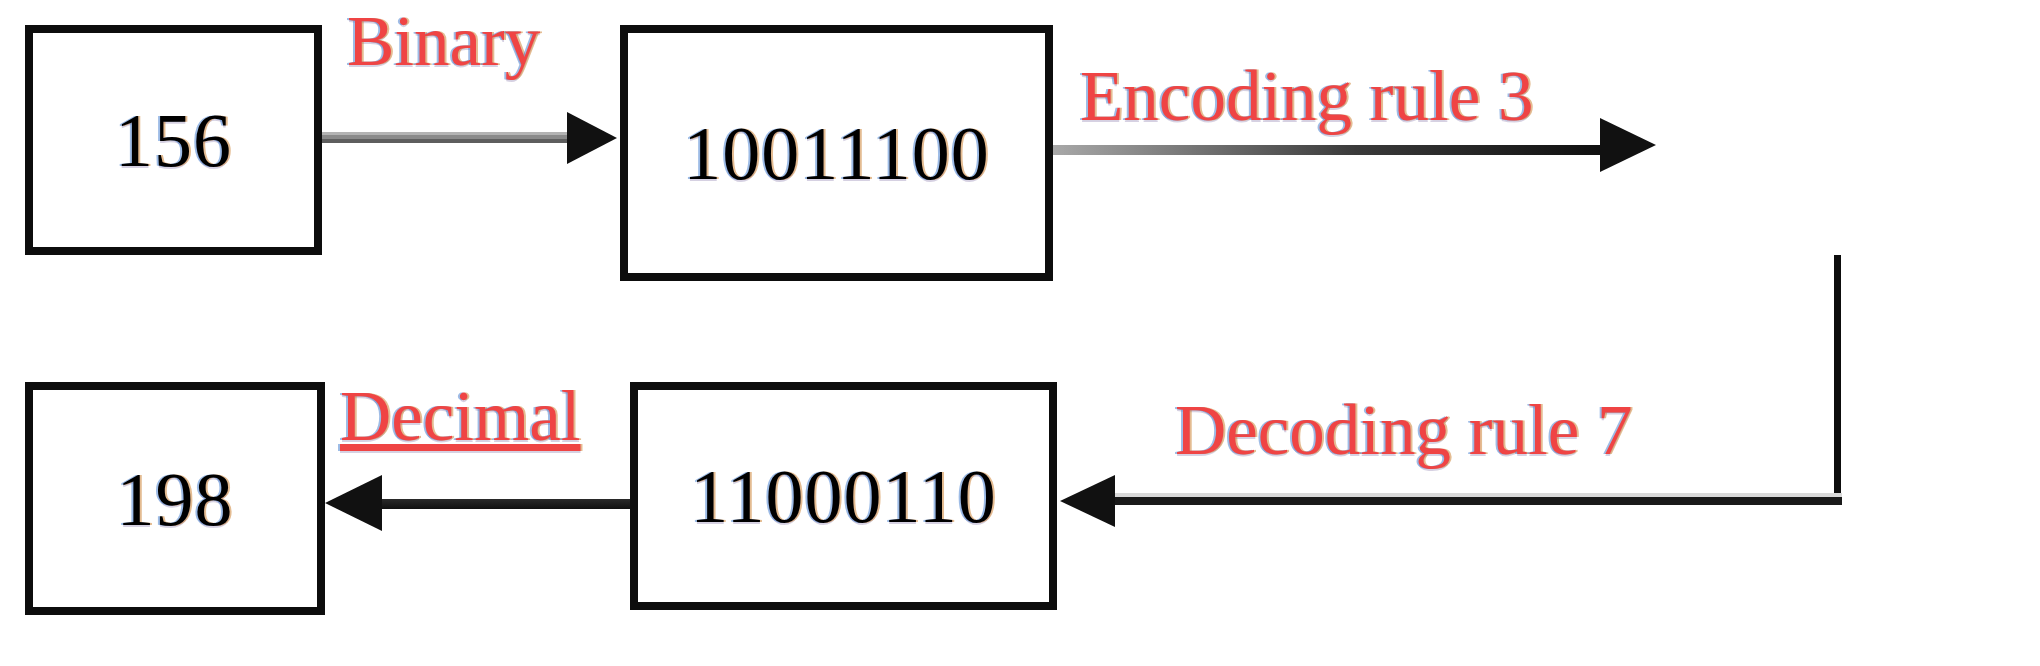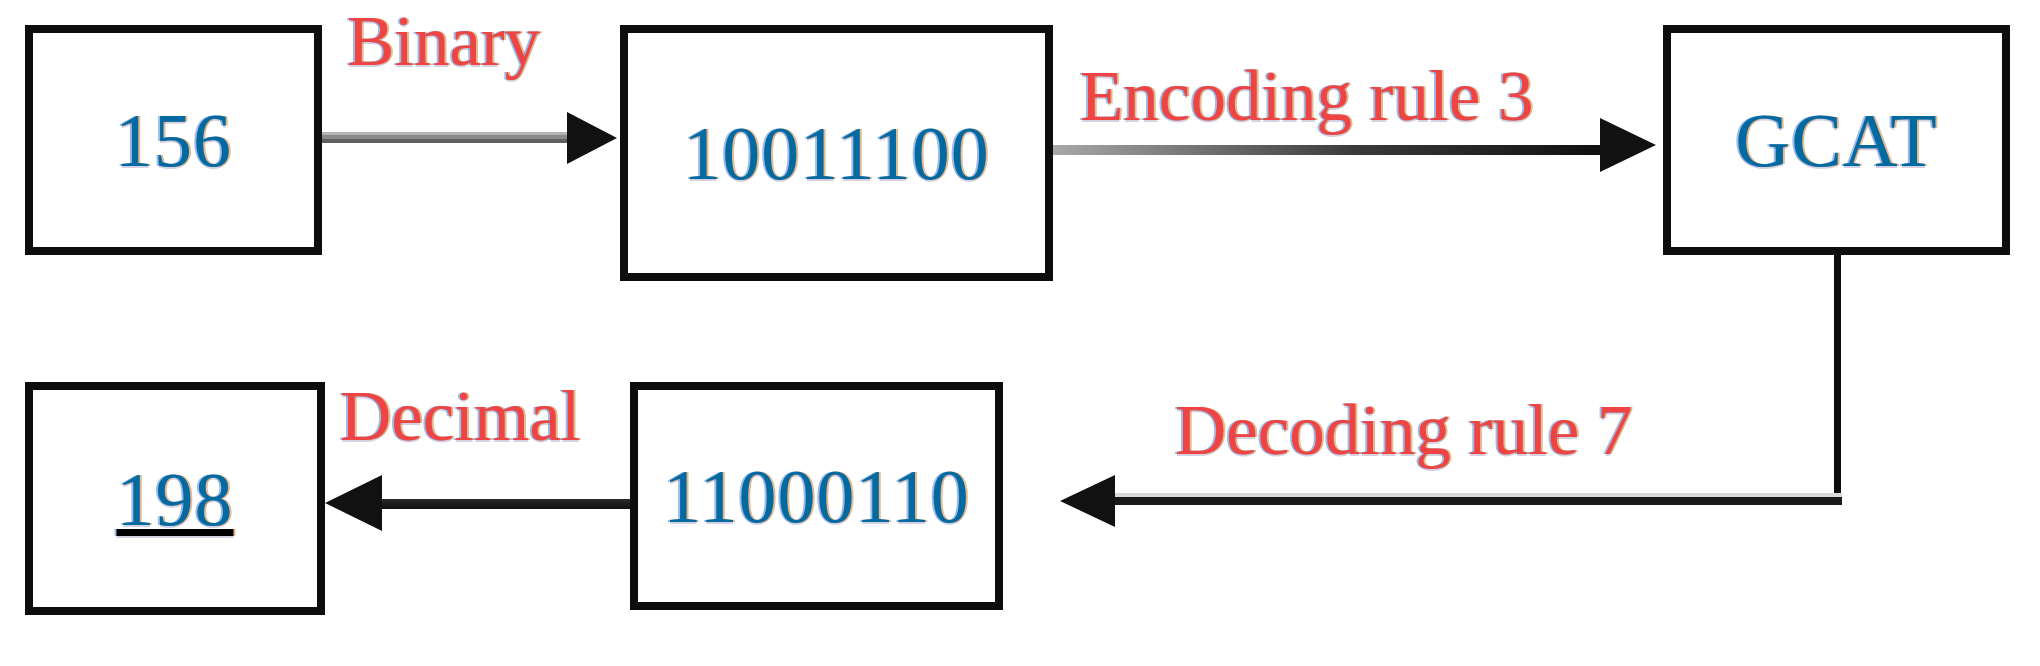--- a/index.html
+++ b/index.html
@@ -21,42 +21,42 @@
     border: 8px solid #0d0d0d;
     background: #ffffff;
     display: flex;
     align-items: center;
     justify-content: center;
     box-sizing: border-box;
   }
   .node-value {
     font-size: 76px;
     line-height: 1;
-    color: #0369a1;
+    color: #000000;
     letter-spacing: 1px;
     text-shadow: -2px 0 0 rgba(62,122,205,0.50), 2px 0 0 rgba(201,122,38,0.50), 0 2px 0 rgba(90,70,140,0.25);
   }
   #box-156      { left: 25px;   top: 25px;  width: 297px; height: 230px; }
   #box-10011100 { left: 620px;  top: 25px;  width: 433px; height: 256px; }
   #box-gcat     { left: 1663px; top: 25px;  width: 347px; height: 230px; }
-  #box-198      { left: 25px;   top: 382px; width: 300px; height: 233px; text-decoration: underline; }
-  #box-11000110 { left: 630px;  top: 382px; width: 373px; height: 228px; }
+  #box-198      { left: 25px;   top: 382px; width: 300px; height: 233px; }
+  #box-11000110 { left: 630px;  top: 382px; width: 427px; height: 228px; }
   
   .edge-label {
     position: absolute;
     font-size: 71px;
     line-height: 1;
     color: #ef4444;
     white-space: nowrap;
     text-shadow: -2px 0 0 rgba(62,122,205,0.50), 2px 0 0 rgba(201,122,38,0.50), 0 2px 0 rgba(90,70,140,0.25);
   }
   #label-binary   { left: 347px;  top: 6px; }
   #label-encoding { left: 1080px; top: 61px; }
   #label-decoding { left: 1163px; top: 395px; margin-left: 12px; }
-  #label-decimal  { left: 340px;  top: 381px; }
+  #label-decimal  { left: 340px;  top: 381px; text-decoration: underline; }
   
   .arrow { position: absolute; }
   .arrow .shaft { position: absolute; }
   .head { position: absolute; width: 0; height: 0; }
 
   
   #arrow-binary { left: 322px; top: 112px; width: 300px; height: 52px; }
   #arrow-binary .shaft {
     left: 0; top: 20px; width: 248px; height: 11px;
     background: linear-gradient(to bottom, #b3b3b3 0 30%, #8a8a8a 30% 65%, #5e5e5e 65% 100%);
@@ -120,23 +120,20 @@
 <div id="stage">
 
   <div class="node-box" id="box-156">
     <span class="node-value">156</span>
   </div>
 
   <div class="node-box" id="box-10011100">
     <span class="node-value">10011100</span>
   </div>
 
-  <div class="node-box" id="box-gcat">
-    <span class="node-value">GCAT</span>
-  </div>
 
   <div class="node-box" id="box-198">
     <span class="node-value">198</span>
   </div>
 
   <div class="node-box" id="box-11000110">
     <span class="node-value">11000110</span>
   </div>
 
   <div class="edge-label" id="label-binary">Binary</div>

